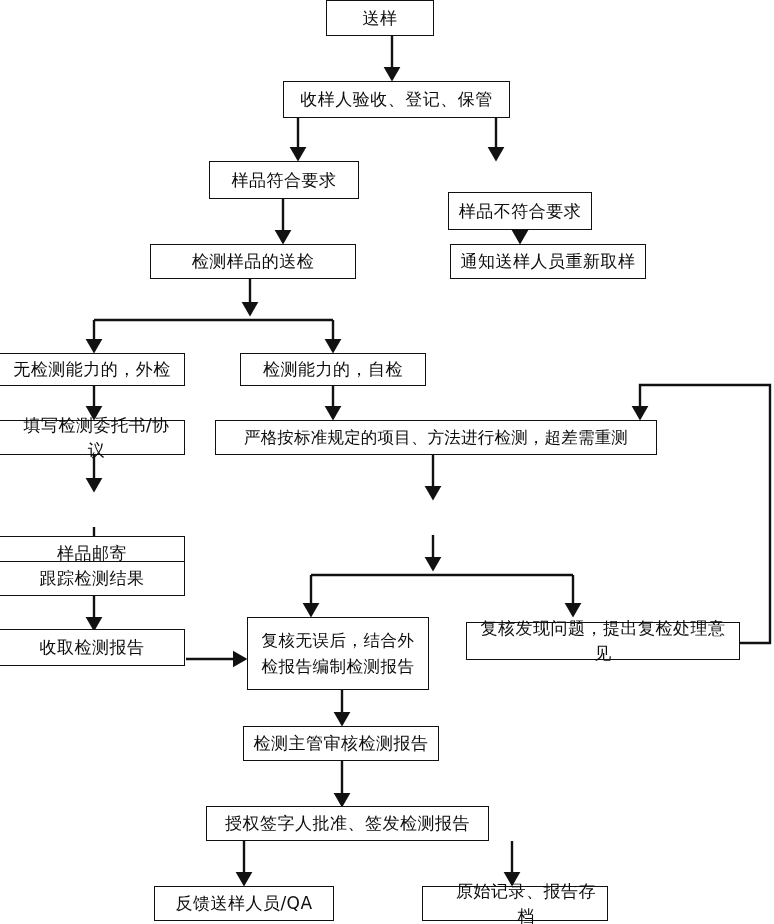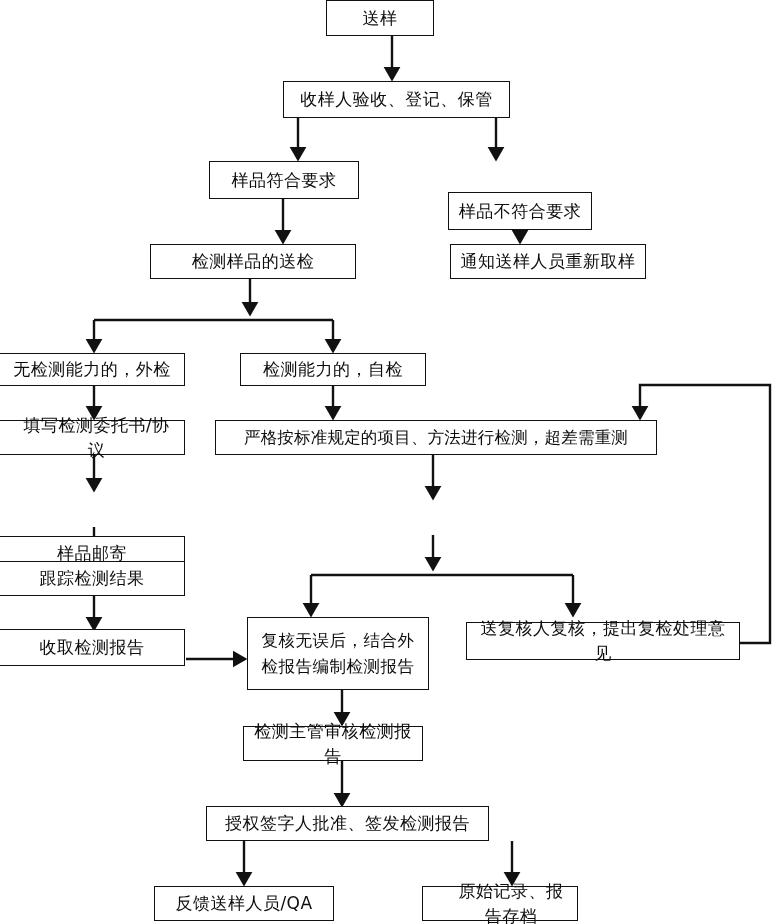--- a/index.html
+++ b/index.html
@@ -130,23 +130,23 @@
 
   <div class="node" style="left:-1px; top:492px; width:186px; height:35px;margin-top:44px;">样品邮寄</div>
 
 
   <div class="node" style="left:-1px; top:561px; width:186px; height:35px;">跟踪检测结果</div>
 
   <div class="node" style="left:-1px; top:629px; width:186px; height:37px;">收取检测报告</div>
 
   <div class="node two-line" style="left:247px; top:617px; width:182px; height:73px;">复核无误后，结合外检报告编制检测报告</div>
 
-  <div class="node" style="left:466px; top:622px; width:274px; height:38px;">送复核人复核，提出复检处理意见</div>
+  <div class="node" style="left:466px; top:622px; width:274px; height:38px;">复核发现问题，提出复检处理意见</div>
 
-  <div class="node" style="left:243px; top:726px; width:180px; height:35px;">检测主管审核检测报告</div>
+  <div class="node" style="left:243px; top:726px; width:196px; height:35px;">检测主管审核检测报告</div>
 
   <div class="node" style="left:206px; top:806px; width:283px; height:35px;">授权签字人批准、签发检测报告</div>
 
   <div class="node" style="left:154px; top:886px; width:180px; height:35px;">反馈送样人员/QA</div>
 
-  <div class="node" style="left:422px; top:886px; width:156px; height:35px;padding-left:28px;">原始记录、报告存档</div>
+  <div class="node" style="left:422px; top:886px; width:186px; height:35px;padding-left:28px;">原始记录、报告存档</div>
 
 </div>
 
 </body></html>

